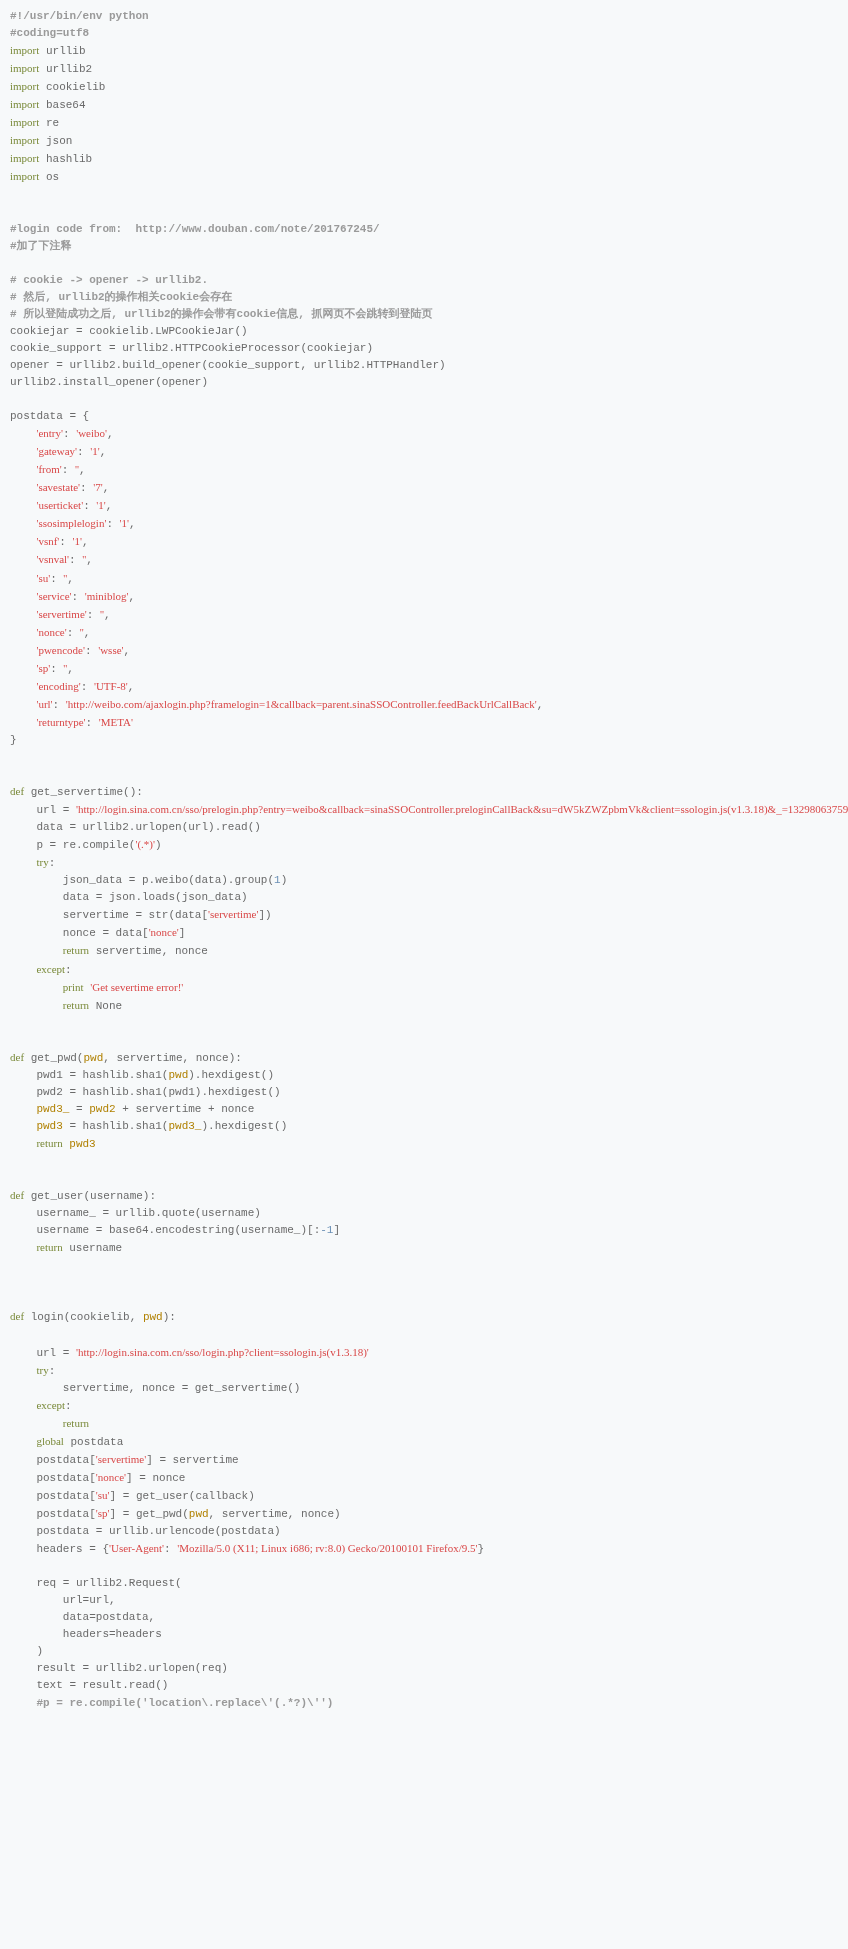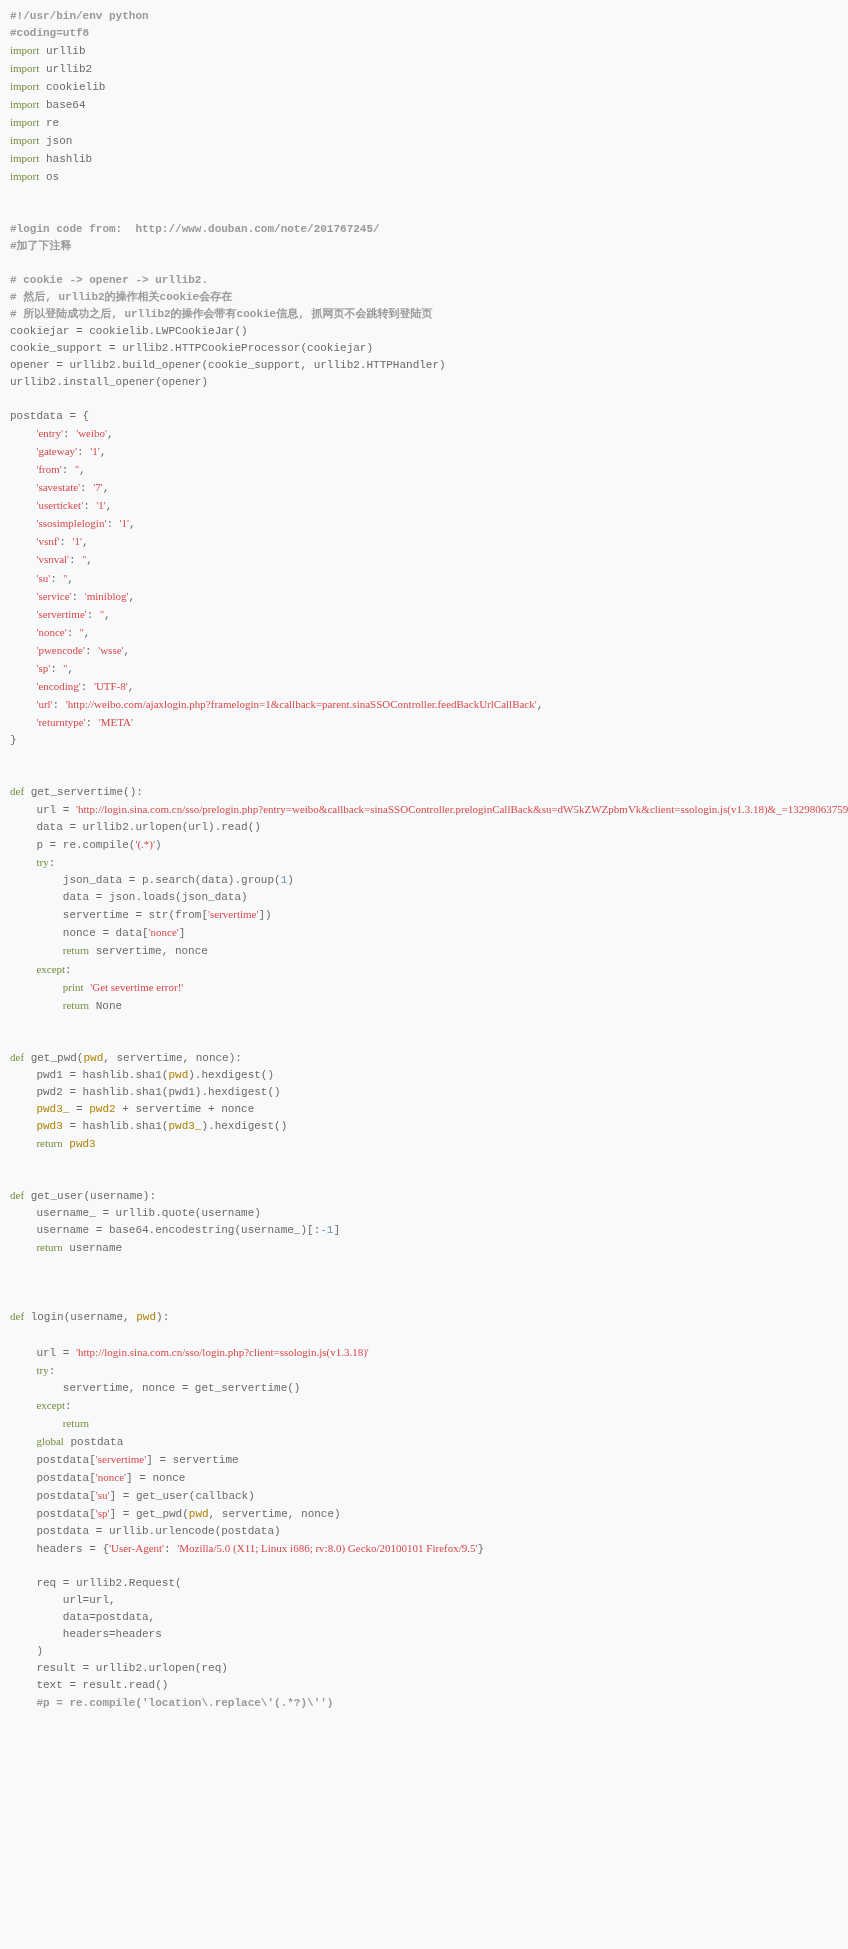--- a/index.html
+++ b/index.html
@@ -70,23 +70,23 @@
 <span><span class="var">    </span><span class="str">'url'</span><span class="var">: </span><span class="str">'http://weibo.com/ajaxlogin.php?framelogin=1&amp;callback=parent.sinaSSOController.feedBackUrlCallBack'</span><span class="var">,</span></span>
 <span><span class="var">    </span><span class="str">'returntype'</span><span class="var">: </span><span class="str">'META'</span></span>
 <span><span class="var">}</span></span>
 <span></span>
 <span></span>
 <span><span class="kw">def</span><span class="var"> get_servertime():</span></span>
 <span><span class="var">    url = </span><span class="str">'http://login.sina.com.cn/sso/prelogin.php?entry=weibo&amp;callback=sinaSSOController.preloginCallBack&amp;su=dW5kZWZpbmVk&amp;client=ssologin.js(v1.3.18)&amp;_=1329806375939'</span></span>
 <span><span class="var">    data = urllib2.urlopen(url).read()</span></span>
 <span><span class="var">    p = re.compile(</span><span class="str">'(.*)'</span><span class="var">)</span></span>
 <span><span class="var">    </span><span class="kw">try</span><span class="var">:</span></span>
-<span><span class="var">        json_data = p.search(data).group(</span><span class="num">1</span><span class="var">)</span></span>
+<span><span class="var">        json_data = p.weibo(data).group(</span><span class="num">1</span><span class="var">)</span></span>
 <span><span class="var">        data = json.loads(json_data)</span></span>
-<span><span class="var">        servertime = str(from[</span><span class="str">'servertime'</span><span class="var">])</span></span>
+<span><span class="var">        servertime = str(data[</span><span class="str">'servertime'</span><span class="var">])</span></span>
 <span><span class="var">        nonce = data[</span><span class="str">'nonce'</span><span class="var">]</span></span>
 <span><span class="var">        </span><span class="kw">return</span><span class="var"> servertime, nonce</span></span>
 <span><span class="var">    </span><span class="kw">except</span><span class="var">:</span></span>
 <span><span class="var">        </span><span class="kw">print</span><span class="var"> </span><span class="str">'Get severtime error!'</span></span>
 <span><span class="var">        </span><span class="kw">return</span><span class="var"> None</span></span>
 <span></span>
 <span></span>
 <span><span class="kw">def</span><span class="var"> get_pwd(</span><span class="param">pwd</span><span class="var">, servertime, nonce):</span></span>
 <span><span class="var">    pwd1 = hashlib.sha1(</span><span class="param">pwd</span><span class="var">).hexdigest()</span></span>
 <span><span class="var">    pwd2 = hashlib.sha1(pwd1).hexdigest()</span></span>
@@ -95,21 +95,21 @@
 <span><span class="var">    </span><span class="kw">return</span><span class="var"> </span><span class="param">pwd3</span></span>
 <span></span>
 <span></span>
 <span><span class="kw">def</span><span class="var"> get_user(username):</span></span>
 <span><span class="var">    username_ = urllib.quote(username)</span></span>
 <span><span class="var">    username = base64.encodestring(username_)[:</span><span class="num">-1</span><span class="var">]</span></span>
 <span><span class="var">    </span><span class="kw">return</span><span class="var"> username</span></span>
 <span></span>
 <span></span>
 <span></span>
-<span><span class="kw">def</span><span class="var"> login(username, </span><span class="param">pwd</span><span class="var">):</span></span>
+<span><span class="kw">def</span><span class="var"> login(cookielib, </span><span class="param">pwd</span><span class="var">):</span></span>
 <span></span>
 <span><span class="var">    url = </span><span class="str">'http://login.sina.com.cn/sso/login.php?client=ssologin.js(v1.3.18)'</span></span>
 <span><span class="var">    </span><span class="kw">try</span><span class="var">:</span></span>
 <span><span class="var">        servertime, nonce = get_servertime()</span></span>
 <span><span class="var">    </span><span class="kw">except</span><span class="var">:</span></span>
 <span><span class="var">        </span><span class="kw">return</span></span>
 <span><span class="var">    </span><span class="kw">global</span><span class="var"> postdata</span></span>
 <span><span class="var">    postdata[</span><span class="str">'servertime'</span><span class="var">] = servertime</span></span>
 <span><span class="var">    postdata[</span><span class="str">'nonce'</span><span class="var">] = nonce</span></span>
 <span><span class="var">    postdata[</span><span class="str">'su'</span><span class="var">] = get_user(callback)</span></span>

